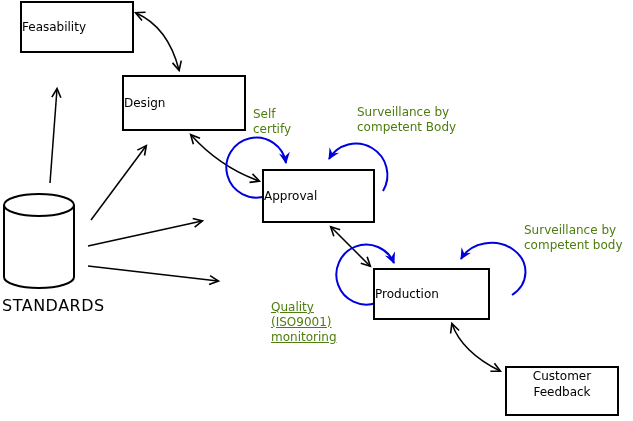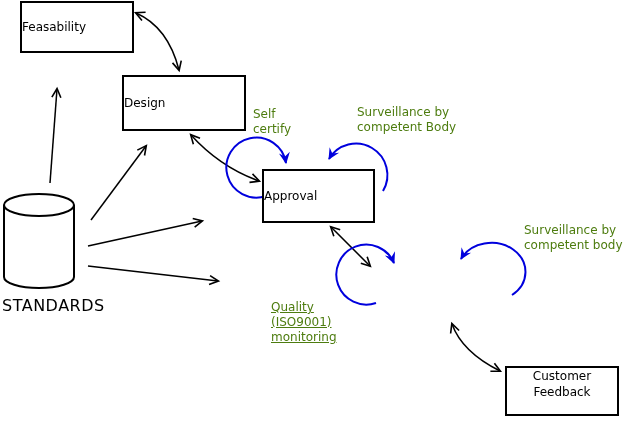--- a/index.html
+++ b/index.html
@@ -69,20 +69,23 @@
 
   <div class="box box-feasability">
     <span>Feasability</span>
   </div>
   <div class="box box-design">
     <span>Design</span>
   </div>
   <div class="box box-approval">
     <span>Approval</span>
   </div>
+  <div class="box box-production">
+    <span>Production</span>
+  </div>
   <div class="box box-customer">
     <span>Customer</span>
     <span>Feedback</span>
   </div>
 
   <div class="standards-label">STANDARDS</div>
 
   <div class="annotation ann-self-certify">
     <div>Self</div>
     <div>certify</div>

